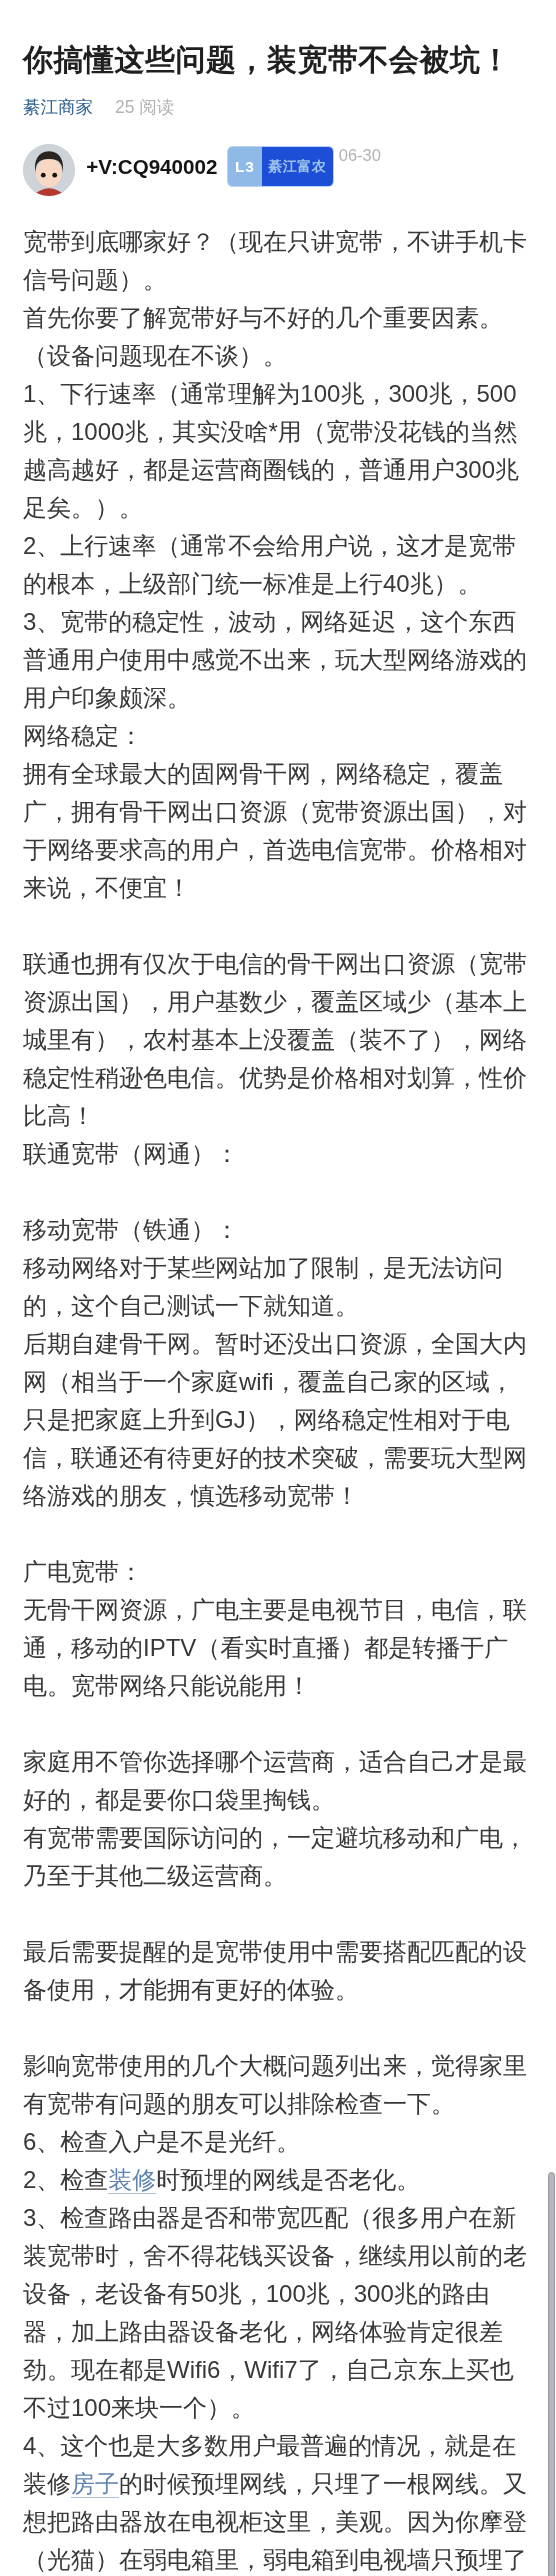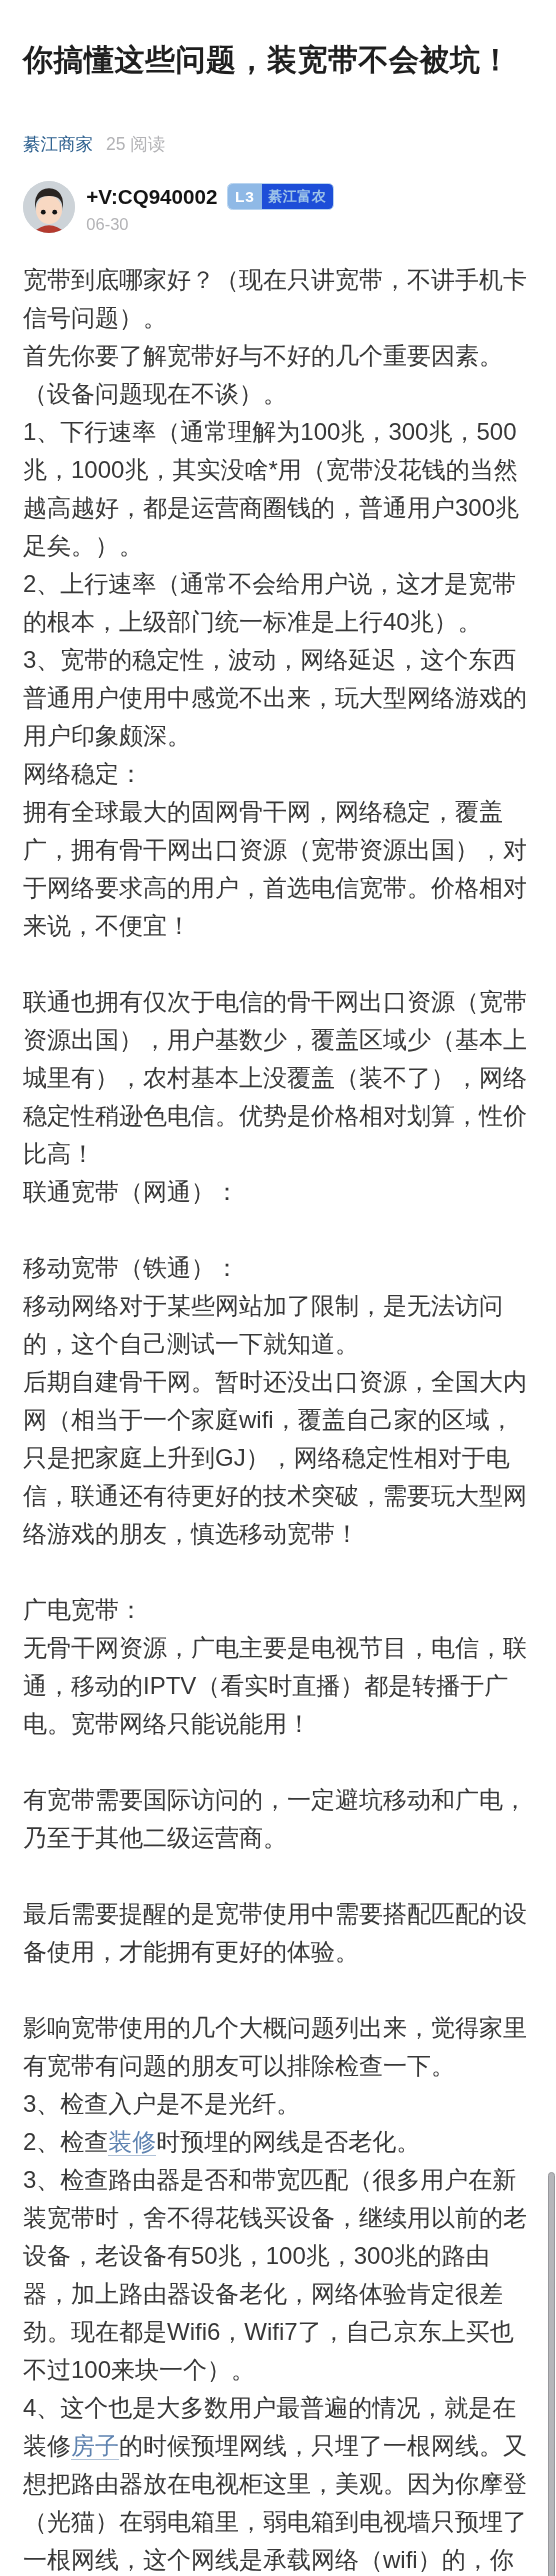--- a/index.html
+++ b/index.html
@@ -18,30 +18,30 @@
     --title-color:#1f1f1f;
   }
   *{box-sizing:border-box;margin:0;padding:0;}
   html,body{background:#ffffff;}
   body{font-family:"Liberation Sans","DejaVu Sans",sans-serif;}
   .page{position:relative;width:556px;min-height:3650px;margin:0 auto;background:#fff;overflow:hidden;}
   .inner{padding:41px 23px 0 23px;}
 
   
   .title{font-size:30px;line-height:1.25;font-weight:700;color:var(--title-color);letter-spacing:0.5px;}
-  .meta-row{margin-top:16.5px;display:flex;align-items:baseline;gap:13px;font-size:17.5px;}
+  .meta-row{margin-top:16.5px;display:flex;align-items:baseline;gap:22px;font-size:17.5px;}
   .source-link{color:var(--source-blue);cursor:pointer;}
-  .read-count{color:var(--muted-gray);margin-top:37px;}
+  .read-count{color:var(--muted-gray);}
   .author-row{margin-top:25px;display:flex;align-items:flex-start;gap:11.3px;}
   .avatar{width:52px;height:52px;border-radius:50%;overflow:hidden;flex:0 0 auto;background:#cdd3d8;cursor:pointer;}
   .avatar svg{display:block;width:100%;height:100%;}
-  .author-info{display:flex;flex-direction:column;justify-content:center;gap:5.2px;padding-top:2.1px;}
+  .author-info{display:flex;justify-content:center;gap:5.2px;padding-top:2.1px;}
   .name-line{display:flex;align-items:center;gap:9.3px;}
   .author-name{font-size:20.6px;font-weight:600;color:#141414;cursor:pointer;}
-  .badge-pill{display:inline-flex;align-items:stretch;border:1px solid var(--badge-border);border-radius:5.2px;overflow:hidden;height:27px;}
+  .badge-pill{display:inline-flex;align-items:stretch;border:1px solid var(--badge-border);border-radius:5.2px;overflow:hidden;height:41px;}
   .badge-level{background:var(--badge-blue);color:#ffffff;font-size:15.5px;font-weight:700;display:flex;align-items:center;padding:0 7.2px;letter-spacing:1px;}
   .badge-tag{background:#1d4ed8;color:var(--badge-tag-text);font-size:14px;font-weight:700;display:flex;align-items:center;padding:0 6.2px;letter-spacing:0.5px;}
   .post-date{font-size:16.5px;color:var(--muted-gray);}
 
   
   .article{margin-top:27px;font-size:24px;line-height:38px;color:var(--text-main);}
   .article p.para{margin:0;word-break:break-all;}
   .article p.blank{height:38px;}
   .inline-link{color:var(--link-blue);border-bottom:1.5px solid rgba(95,131,176,.5);cursor:pointer;}
 
@@ -98,26 +98,27 @@
         <p class="para"><span>联通也拥有仅次于电信的骨干网出口资源（宽带资源出国），用户基数少，覆盖区域少（基本上城里有），农村基本上没覆盖（装不了），网络稳定性稍逊色电信。优势是价格相对划算，性价比高！</span></p>
         <p class="para"><span>联通宽带（网通）：</span></p>
         <p class="para blank"></p>
         <p class="para"><span>移动宽带（铁通）：</span></p>
         <p class="para"><span>移动网络对于某些网站加了限制，是无法访问的，这个自己测试一下就知道。</span></p>
         <p class="para"><span>后期自建骨干网。暂时还没出口资源，全国大内网（相当于一个家庭wifi，覆盖自己家的区域，只是把家庭上升到GJ），网络稳定性相对于电信，联通还有待更好的技术突破，需要玩大型网络游戏的朋友，慎选移动宽带！</span></p>
         <p class="para blank"></p>
         <p class="para"><span>广电宽带：</span></p>
         <p class="para"><span>无骨干网资源，广电主要是电视节目，电信，联通，移动的IPTV（看实时直播）都是转播于广电。宽带网络只能说能用！</span></p>
         <p class="para blank"></p>
+        <p class="para"><span>家庭用不管你选择哪个运营商，适合自己才是最好的，都是要你口袋里掏钱。</span></p>
         <p class="para"><span>有宽带需要国际访问的，一定避坑移动和广电，乃至于其他二级运营商。</span></p>
         <p class="para blank"></p>
         <p class="para"><span>最后需要提醒的是宽带使用中需要搭配匹配的设备使用，才能拥有更好的体验。</span></p>
         <p class="para blank"></p>
         <p class="para"><span>影响宽带使用的几个大概问题列出来，觉得家里有宽带有问题的朋友可以排除检查一下。</span></p>
-        <p class="para"><span>3、检查入户是不是光纤。</span></p>
+        <p class="para"><span>6、检查入户是不是光纤。</span></p>
         <p class="para"><span>2、检查</span><span class="inline-link">装修</span><span>时预埋的网线是否老化。</span></p>
         <p class="para"><span>3、检查路由器是否和带宽匹配（很多用户在新装宽带时，舍不得花钱买设备，继续用以前的老设备，老设备有50兆，100兆，300兆的路由器，加上路由器设备老化，网络体验肯定很差劲。现在都是Wifi6，Wifi7了，自己京东上买也不过100来块一个）。</span></p>
         <p class="para"><span>4、这个也是大多数用户最普遍的情况，就是在装修</span><span class="inline-link">房子</span><span>的时候预埋网线，只埋了一根网线。又想把路由器放在电视柜这里，美观。因为你摩登（光猫）在弱电箱里，弱电箱到电视墙只预埋了一根网线，这个网线是承载网络（wifi）的，你又要看电视，师傅也是没得法，只有满足你的需求，把网线（7根小线）分三根出来给你看电视，wifi就会直接掉落100兆，只要分线了，网络体验就会大</span></p>
       </div>
   </div>
 
   <div class="scrollbar-thumb sb1"></div>
 
 </div>
 

